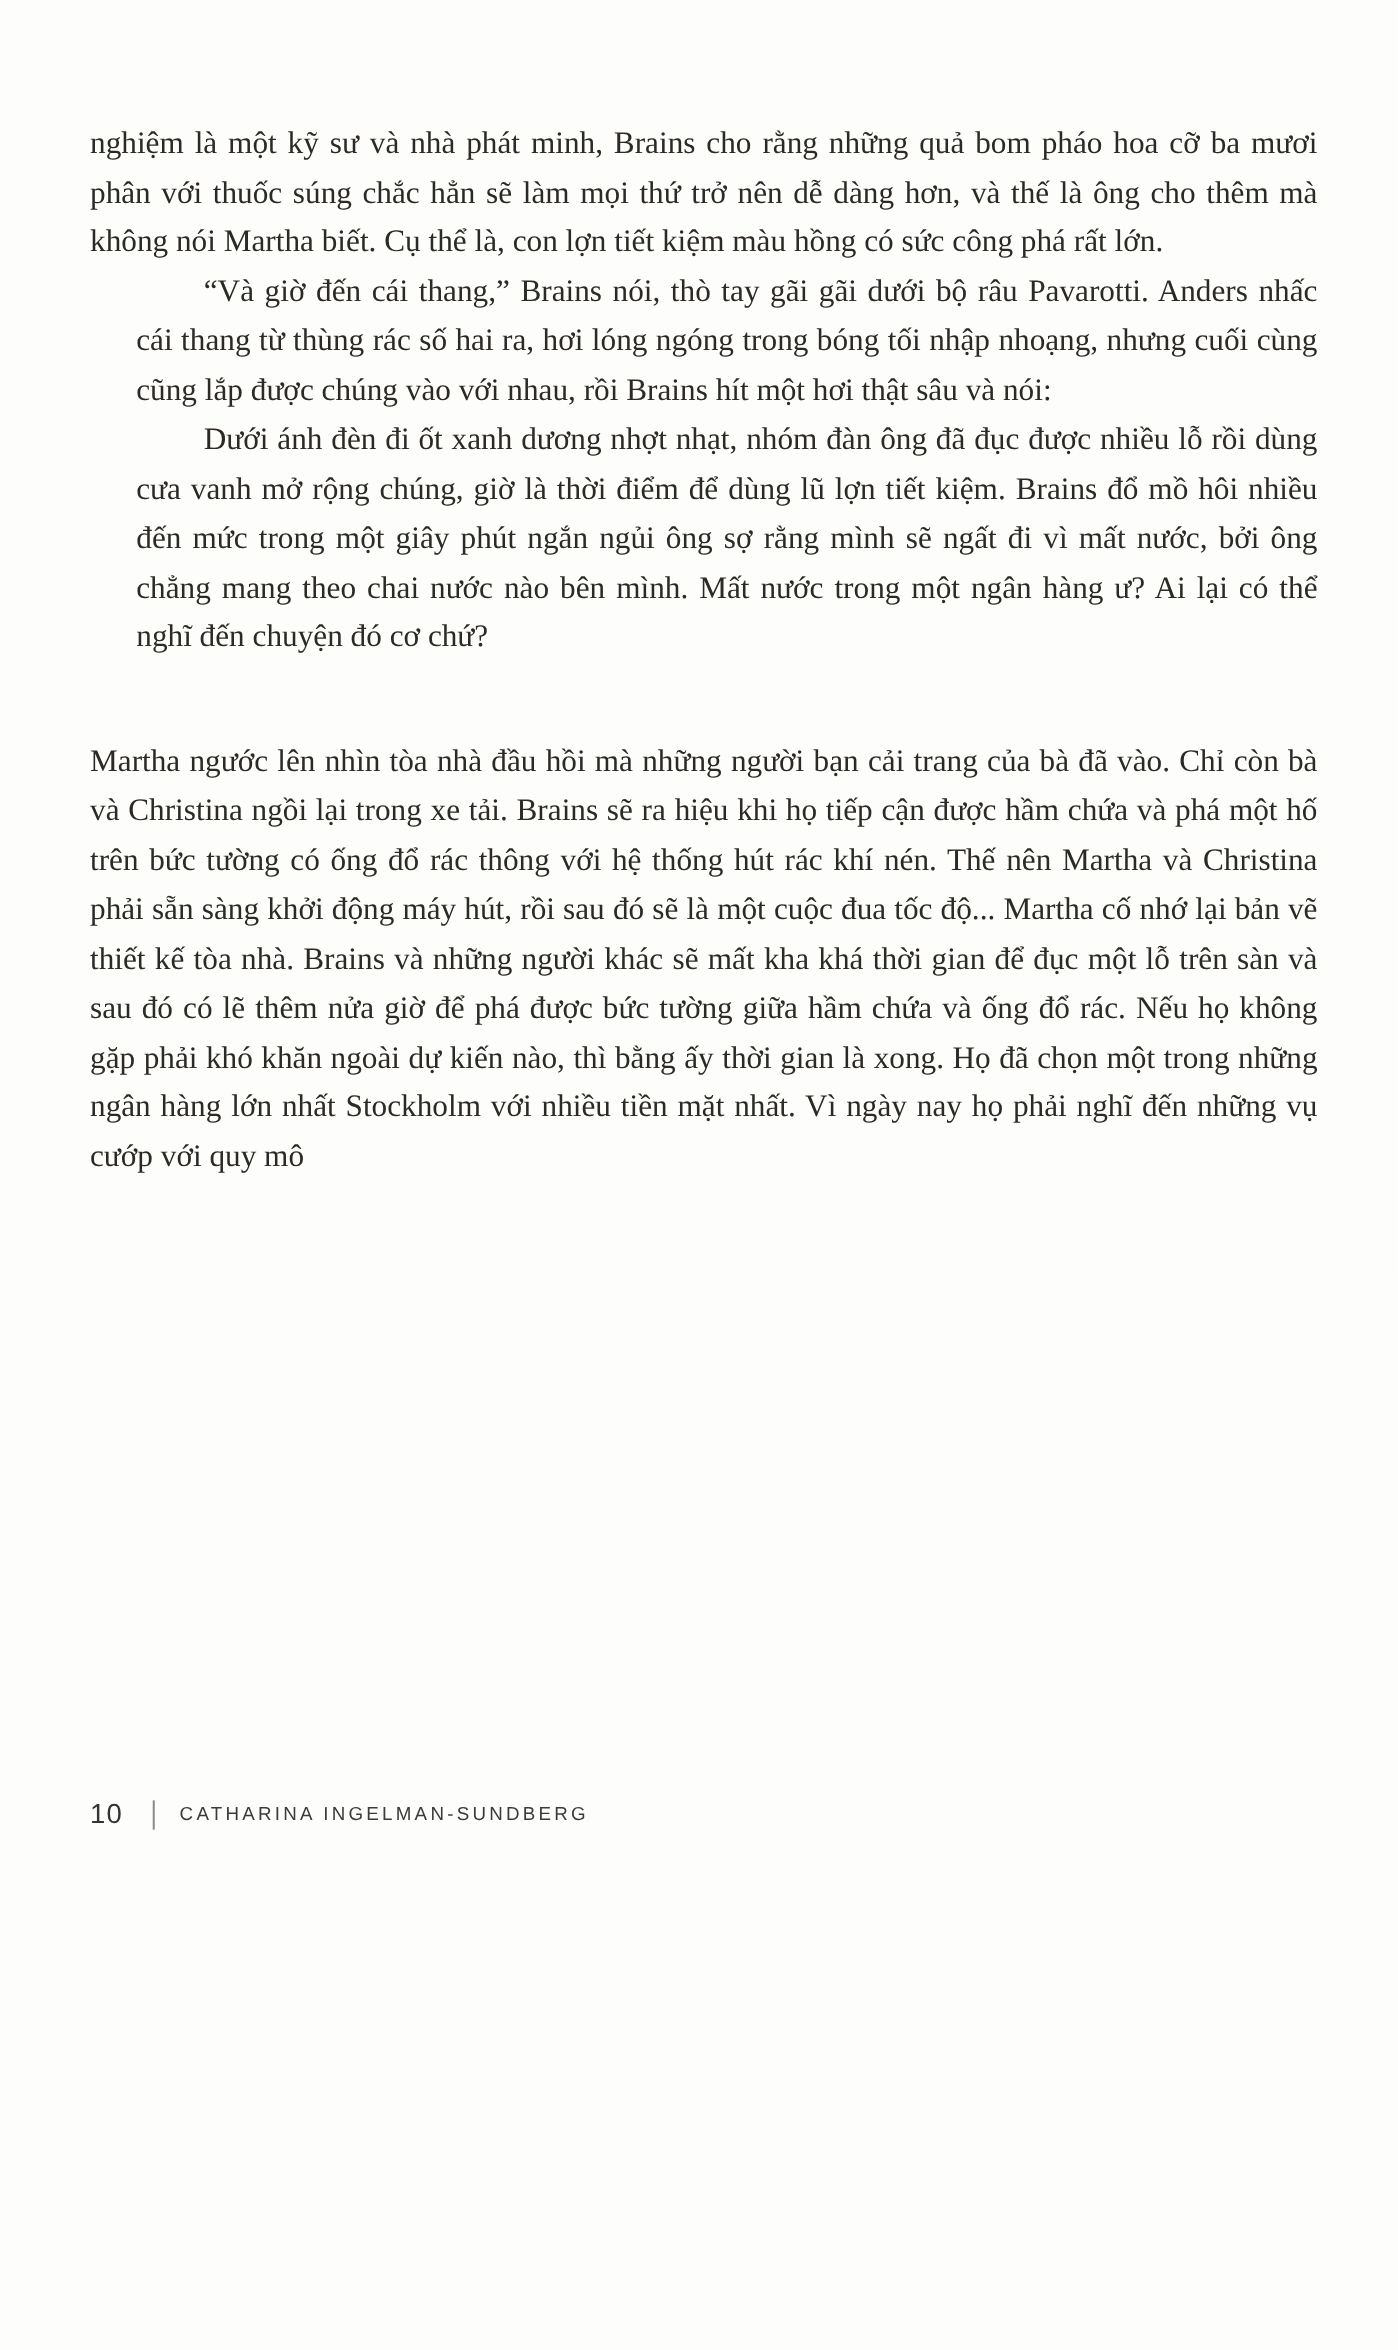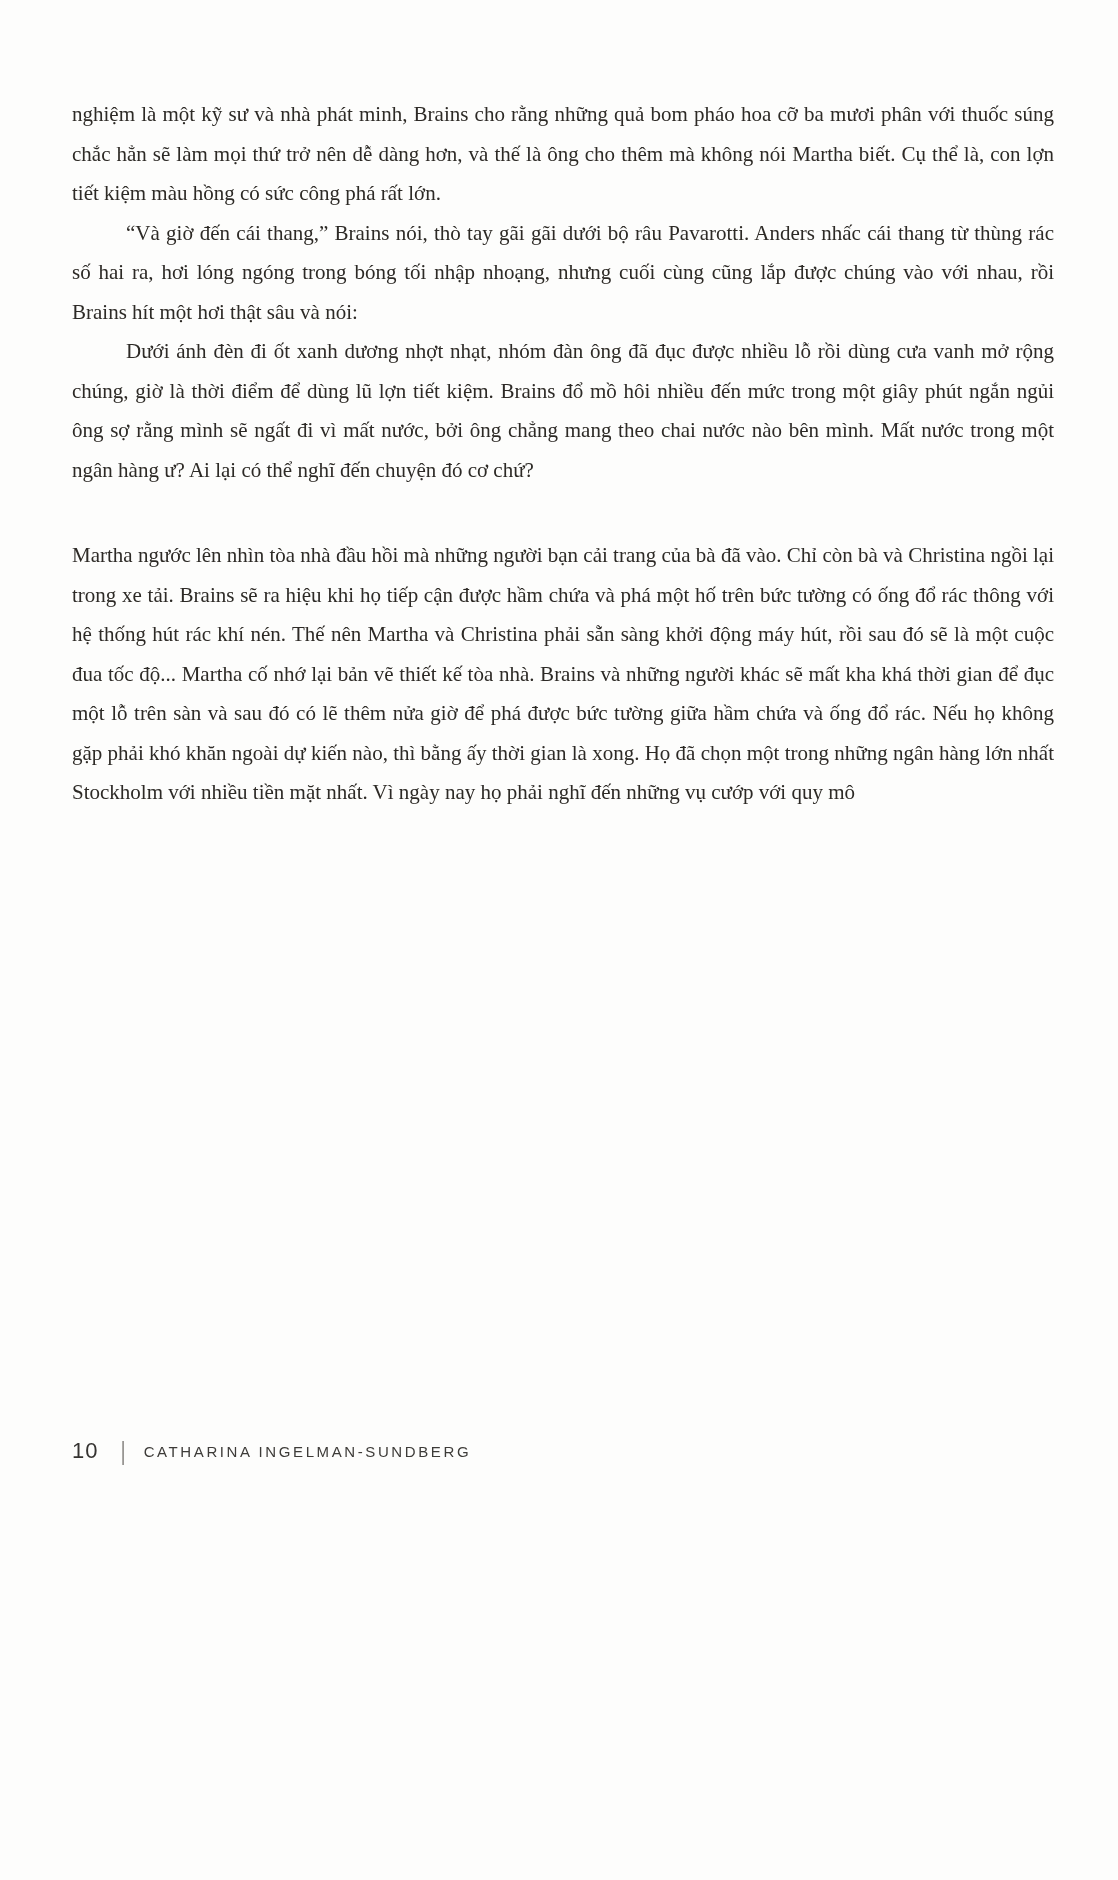--- a/index.html
+++ b/index.html
@@ -18,28 +18,28 @@
     overflow: hidden;
   }
   .text-block {
     position: absolute;
     left: 72px;
     top: 95px;
     width: 982px;
   }
   .para {
     margin: 0;
-    font-size: 21px;
+    font-size: 25px;
     line-height: 39.5px;
     color: #2d2a26;
     text-align: justify;
     text-justify: inter-word;
   }
-  .para.indent { text-indent: 54px; }
-  .para.section-start { margin-top: 46px; }
+  .para.indent { text-indent: 54px; margin-left: 37px; }
+  .para.section-start { margin-top: 60px; }
   .page-footer {
     position: absolute;
     left: 72px;
     top: 1438px;
     display: flex;
     align-items: center;
     font-family: "Liberation Sans", sans-serif;
     color: #3d3b38;
     justify-content: flex-end;
   }

